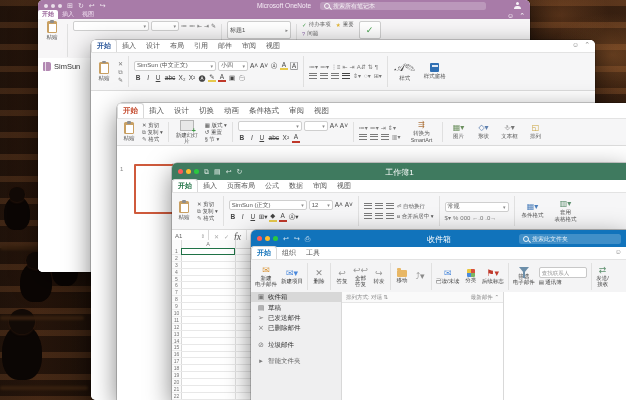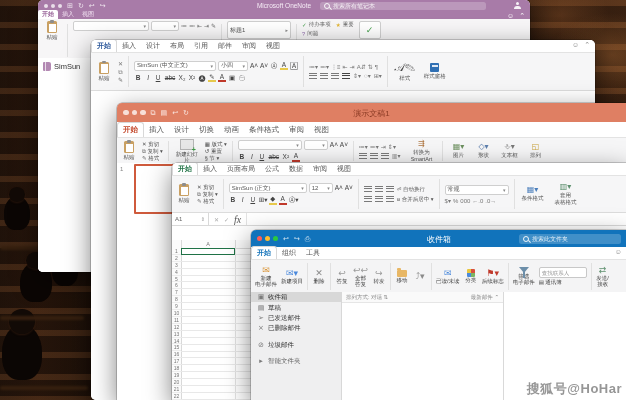--- a/index.html
+++ b/index.html
@@ -327,32 +327,20 @@
       </div>
       <div class="col" style="width:26px;">
         <span class="paneico"></span>
         <span class="lbl">样式窗格</span>
       </div>
     </div>
     <div style="position:absolute;left:0;top:63px;right:0;bottom:0;background:#fff;"></div>
   </div>
 
   <div class="win" id="ppt">
-    <div class="tbar pp-title">
-      <div class="dots pale">
-          <i></i>
-          <i></i>
-          <i></i>
-        </div>
-      <span class="tico" style="color:#fff">⧉</span>
-      <span class="tico" style="color:#fff">▤</span>
-      <span class="tico" style="color:#fff">↩</span>
-      <span class="tico" style="color:#fff">↻</span>
-      <div class="ttl pp-ttl">演示文稿1</div>
-    </div>
     <div class="tabs pp-tabs">
       <div class="tab sel">开始</div>
       <div class="tab">插入</div>
       <div class="tab">设计</div>
       <div class="tab">切换</div>
       <div class="tab">动画</div>
       <div class="tab">条件格式</div>
       <div class="tab">审阅</div>
       <div class="tab">视图</div>
     </div>
@@ -437,20 +425,32 @@
     </div>
     <div class="pp-body">
       <div class="pp-panel">
         <span class="slideno">1</span>
         <div class="thumb"></div>
       </div>
     </div>
   </div>
 
   <div class="win" id="excel">
+    <div class="tbar xl-title">
+      <div class="dots live">
+          <i></i>
+          <i></i>
+          <i></i>
+        </div>
+      <span class="tico" style="color:#fff">⧉</span>
+      <span class="tico" style="color:#fff">▤</span>
+      <span class="tico" style="color:#fff">↩</span>
+      <span class="tico" style="color:#fff">↻</span>
+      <div class="ttl xl-ttl">工作簿1</div>
+    </div>
     <div class="tabs xl-tabs">
       <div class="tab sel">开始</div>
       <div class="tab">插入</div>
       <div class="tab">页面布局</div>
       <div class="tab">公式</div>
       <div class="tab">数据</div>
       <div class="tab">审阅</div>
       <div class="tab">视图</div>
     </div>
     <div class="ribbon xl-ribbon">
@@ -697,14 +697,13 @@
       <div class="ol-list">
         <div class="ol-listhead">
           <span><span>排列方式: 对话</span> ⇅</span>
           <span><span>最新邮件</span> ⌃</span>
         </div>
       </div>
       <div class="ol-read"></div>
     </div>
   </div>
 
-  <div id="watermark">搜狐号@HoHar</div>
 </div>
 
 </body></html>

